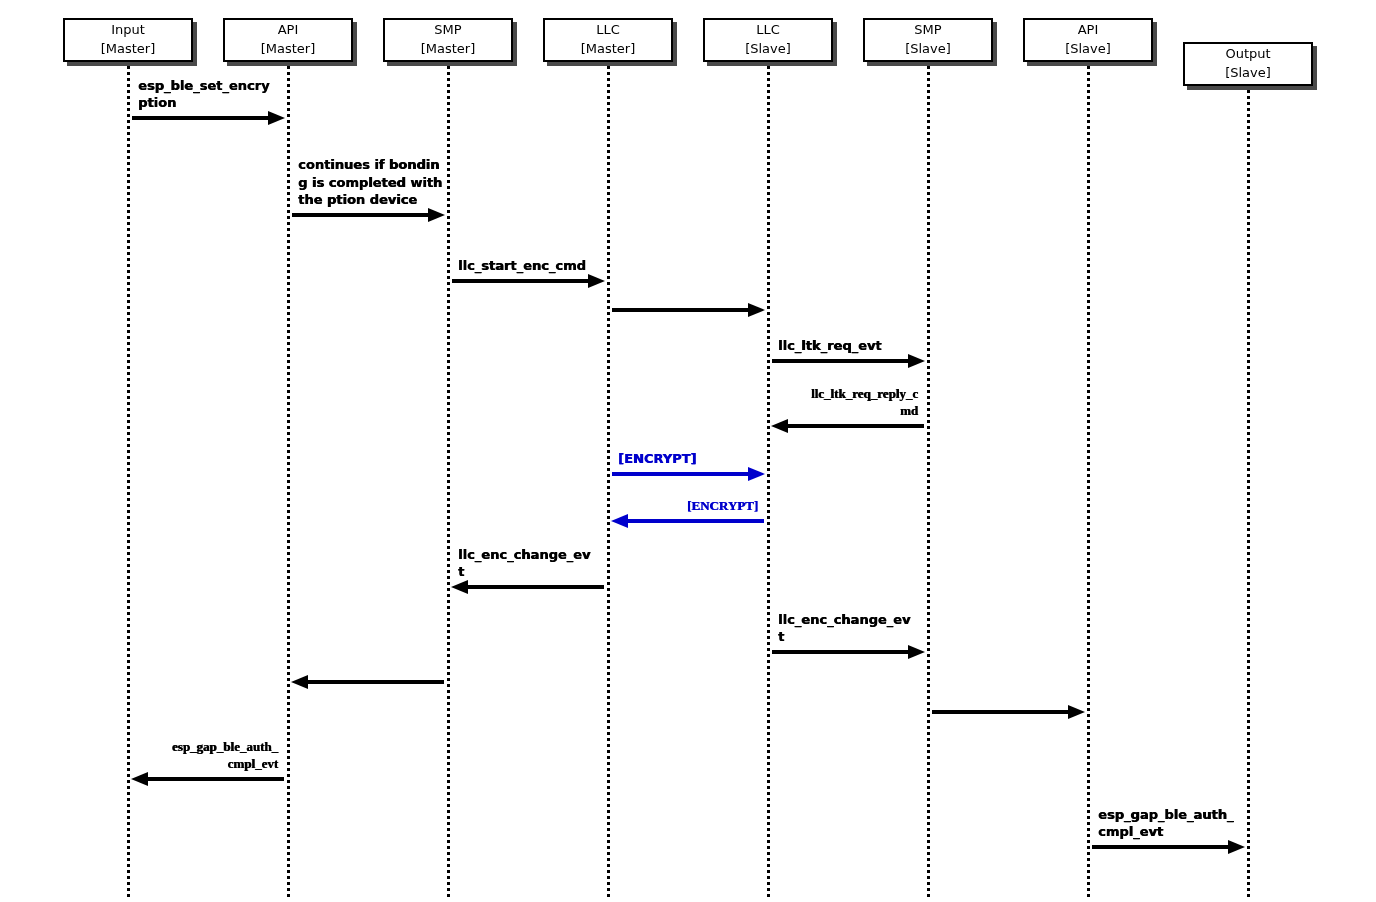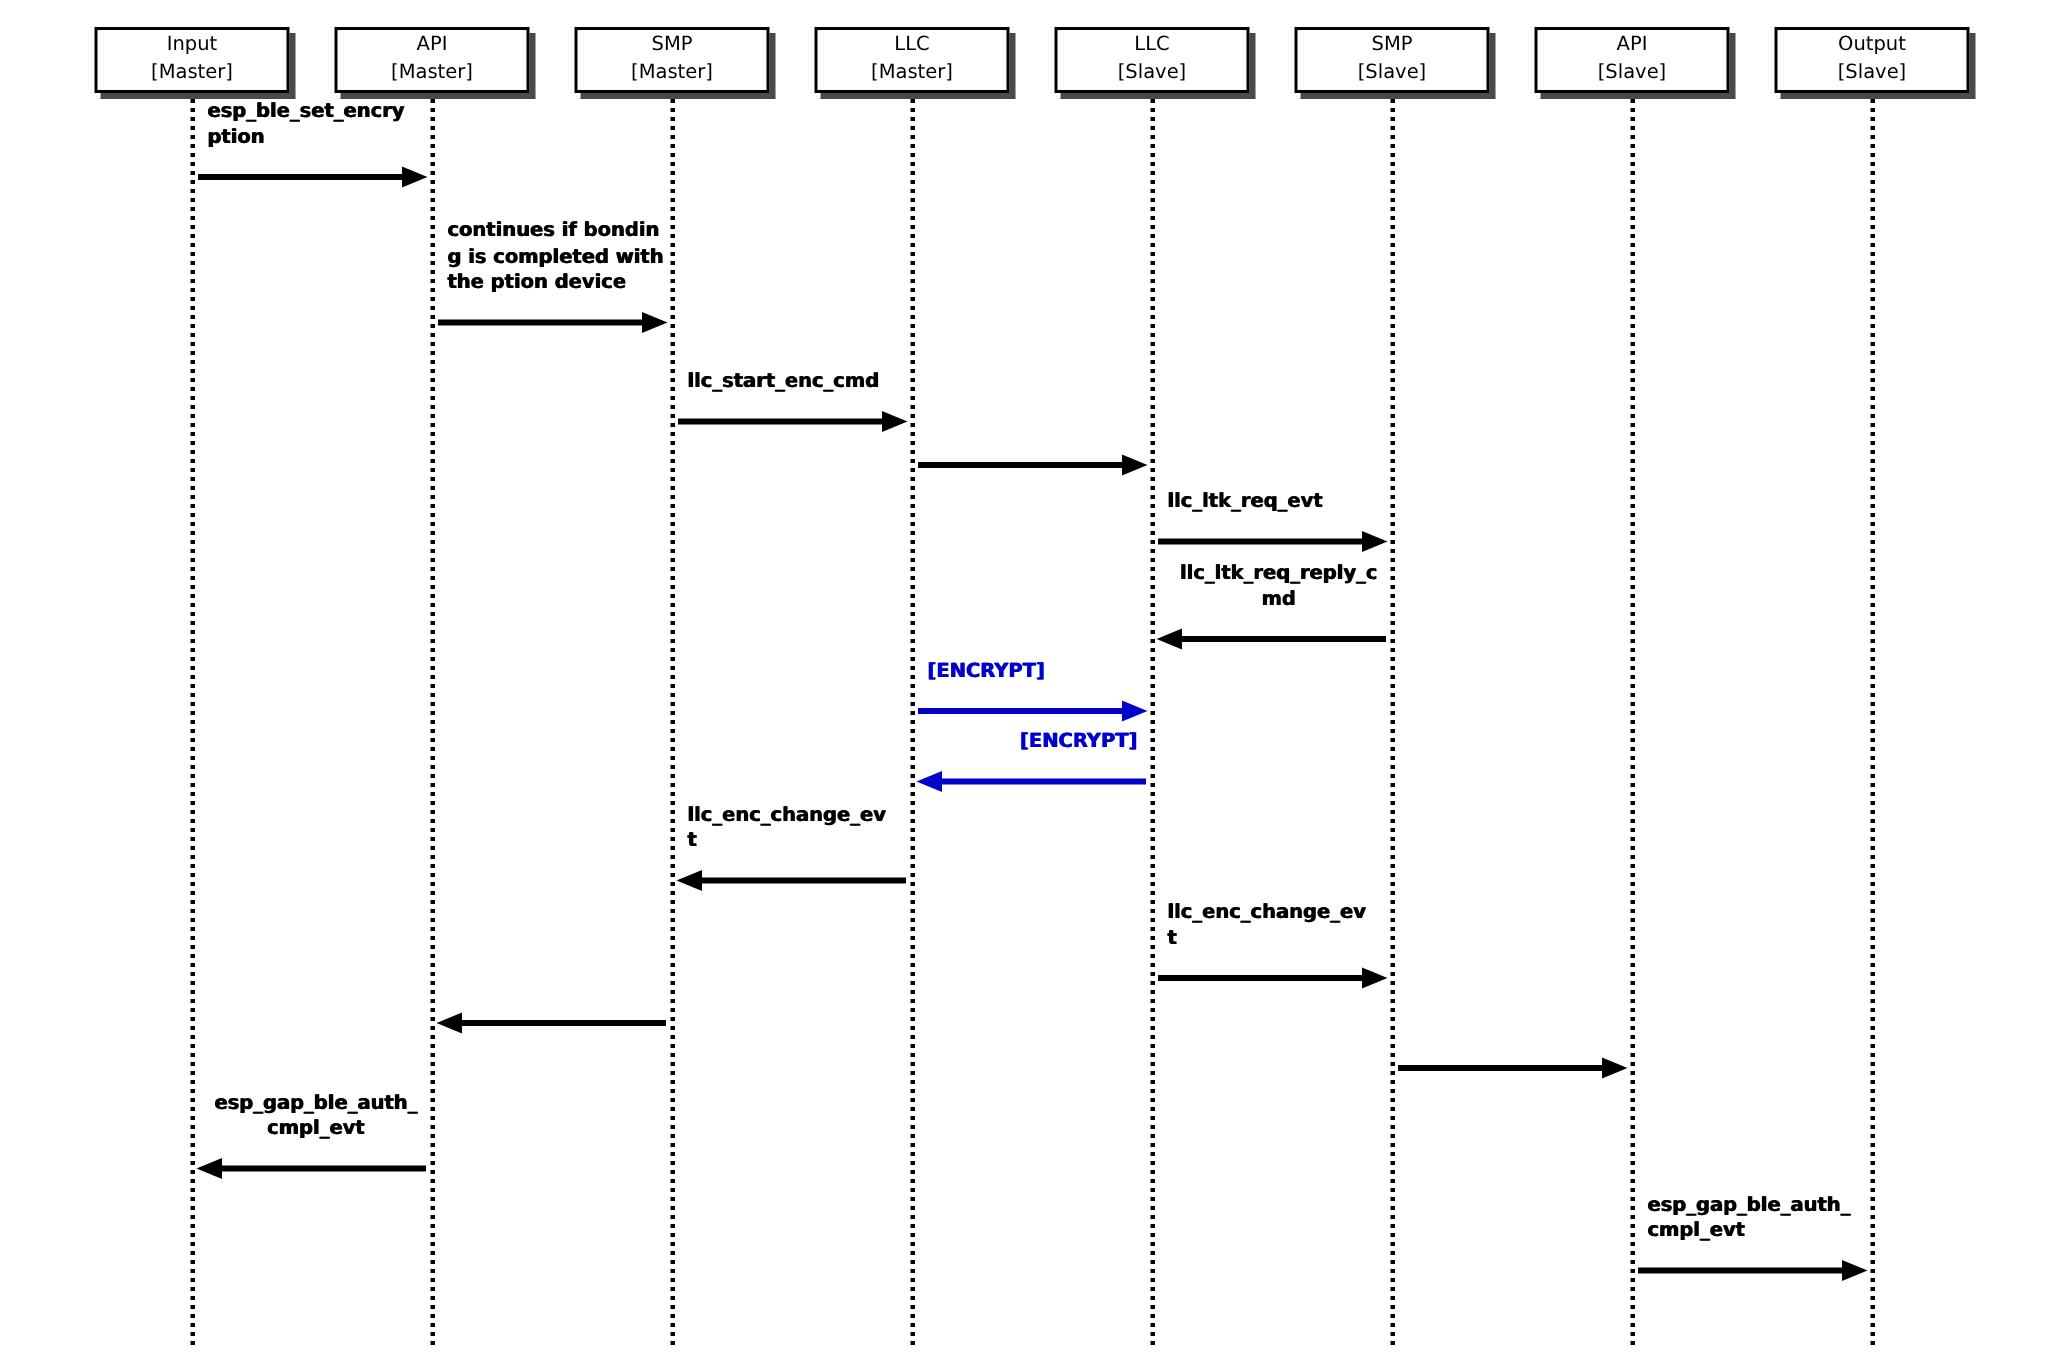--- a/index.html
+++ b/index.html
@@ -59,30 +59,30 @@
     top: -7px;
     width: 0; height: 0;
     border-top: 7px solid transparent;
     border-bottom: 7px solid transparent;
   }
   .msg.right .mhead { right: -1px; border-left: 17px solid var(--arrow-color); }
   .msg.left  .mhead { left: -1px;  border-right: 17px solid var(--arrow-color); }
 
   .mlabel {
     position: absolute;
-    bottom: 17px;
+    bottom: 6px;
     font-size: 13px;
     font-weight: 700;
     line-height: 1.35;
     white-space: pre-line;
     color: var(--arrow-color);
     text-shadow: 0.6px 0 0 currentColor;
   }
   .mlabel.l { left: 6px; text-align: left; }
-  .mlabel.r { right: 6px; text-align: center; }
+  .mlabel.r { right: 6px; text-align: right; font-family: Liberation Serif, serif; }
 </style>
 </head>
 <body>
 
 <div class="diagram">
 
   <div class="lifeline" style="left:126.5px;"></div>
   <div class="lifeline" style="left:286.5px;"></div>
   <div class="lifeline" style="left:446.5px;"></div>
   <div class="lifeline" style="left:606.5px;"></div>
@@ -112,21 +112,21 @@
     <div>[Slave]</div>
   </div>
   <div class="actor" style="left:863px;">
     <div>SMP</div>
     <div>[Slave]</div>
   </div>
   <div class="actor" style="left:1023px;">
     <div>API</div>
     <div>[Slave]</div>
   </div>
-  <div class="actor" style="left:1183px;">
+  <div class="actor" style="left:1183px;margin-top:24px;">
     <div>Output</div>
     <div>[Slave]</div>
   </div>
 
   <div class="msg right" style="left: 132px; top: 118px; width: 152px; --arrow-color: #000000;">
     <div class="mlabel l">esp_ble_set_encry
 ption</div>
     <div class="mline"></div>
     <div class="mhead"></div>
   </div>

